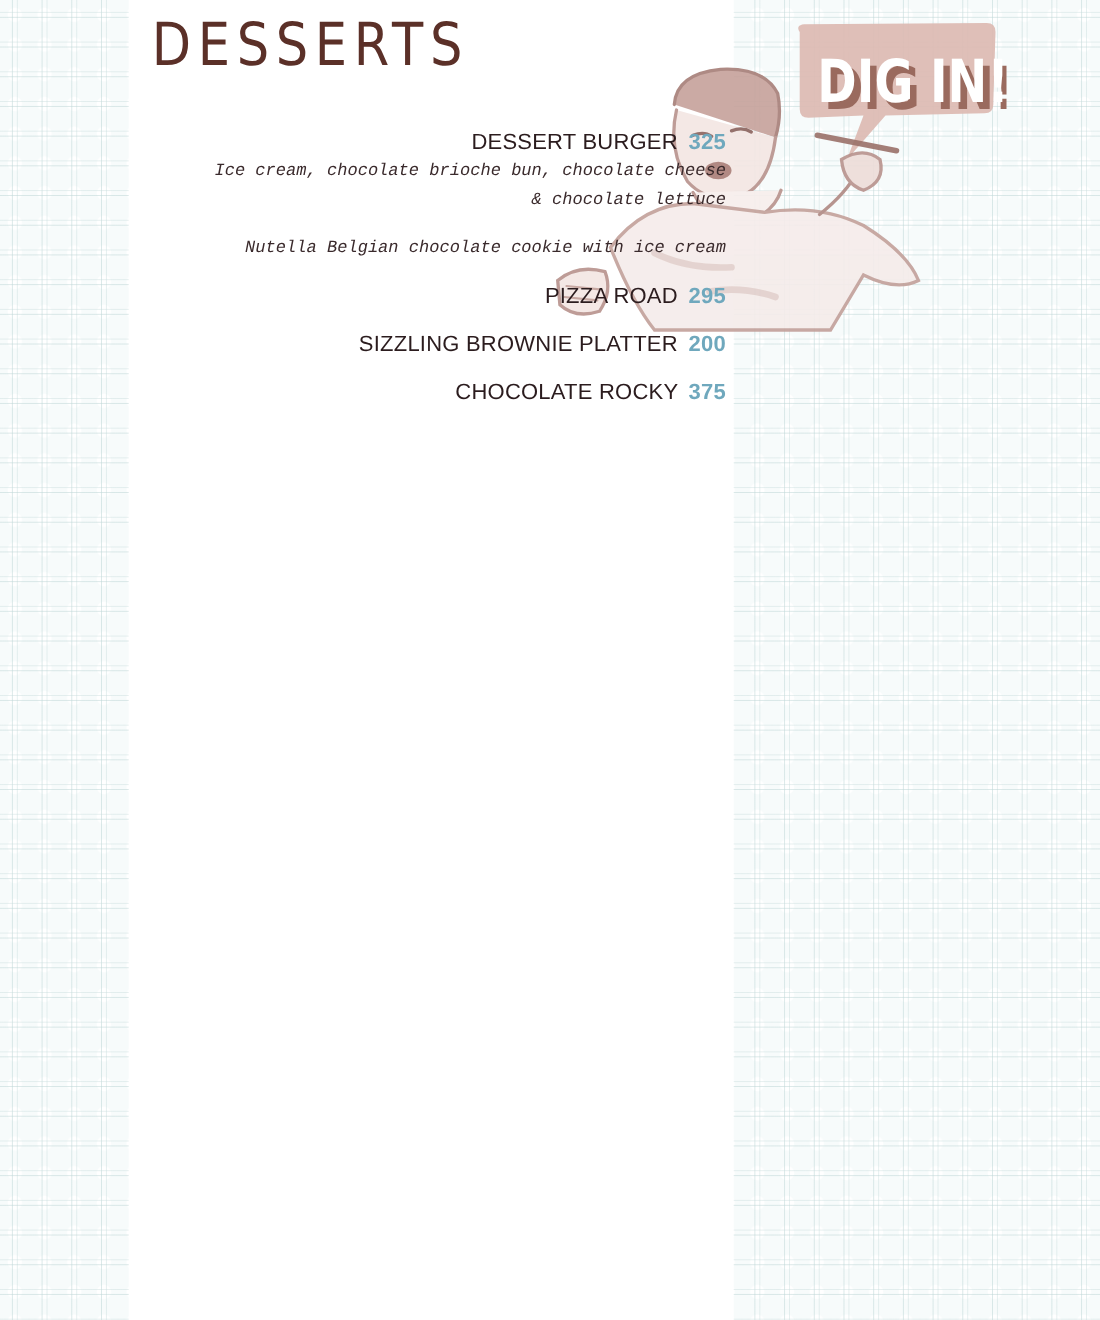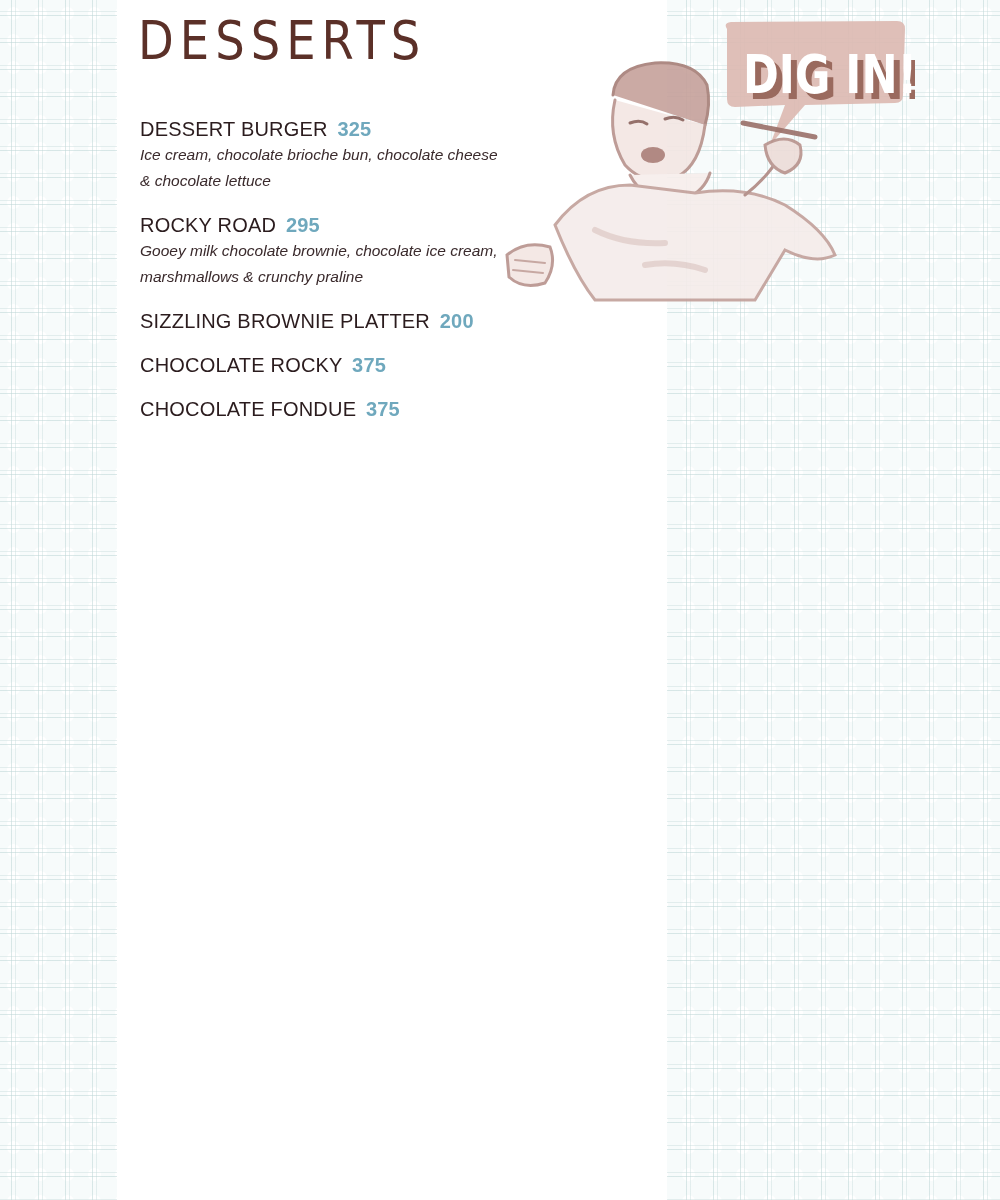--- a/index.html
+++ b/index.html
@@ -39,41 +39,42 @@
     color: #5b3028;
     transform: scaleX(0.86);
     transform-origin: left top;
     line-height: 1;
   }
   .menu {
     position: absolute;
     left: 140px;
     top: 116px;
     width: 520px;
+    text-align: right;
   }
   .item {
     margin-bottom: 18px;
   }
   .item-head {
     font-family: "Liberation Sans", sans-serif;
     font-size: 20px;
     color: #2b1c1e;
     line-height: 26px;
     letter-spacing: 0.2px;
   }
   .item-name {
     color: #2b1c1e;
   }
   .item-price {
     color: #6fa8bd;
     font-weight: bold;
     margin-left: 4px;
   }
   .item-desc {
-    font-family: Liberation Sans, sans-serif;
+    font-family: Liberation Mono, monospace;
     font-style: italic;
     font-size: 15.5px;
     color: #3a2a2c;
     line-height: 26px;
     white-space: pre-line;
   }
   .illustration {
     position: absolute;
     left: 495px;
     top: 15px;
@@ -129,44 +130,39 @@
     <div class="item-head">
       <span class="item-name">DESSERT BURGER</span>
       <span class="item-price">325</span>
     </div>
     <div class="item-desc">Ice cream, chocolate brioche bun, chocolate cheese
 &amp; chocolate lettuce</div>
   </div>
 
 
   <div class="item">
+    <div class="item-desc">Nutella Belgian chocolate cookie with ice cream</div>
   </div>
 
   <div class="item">
     <div class="item-head">
-      <span class="item-name">ROCKY ROAD</span>
+      <span class="item-name">PIZZA ROAD</span>
       <span class="item-price">295</span>
     </div>
-    <div class="item-desc">Gooey milk chocolate brownie, chocolate ice cream,
-marshmallows &amp; crunchy praline</div>
   </div>
 
   <div class="item">
     <div class="item-head">
       <span class="item-name">SIZZLING BROWNIE PLATTER</span>
       <span class="item-price">200</span>
     </div>
   </div>
 
   <div class="item">
     <div class="item-head">
       <span class="item-name">CHOCOLATE ROCKY</span>
       <span class="item-price">375</span>
     </div>
   </div>
 
   <div class="item">
-    <div class="item-head">
-      <span class="item-name">CHOCOLATE FONDUE</span>
-      <span class="item-price">375</span>
-    </div>
   </div>
 </div>
 
 </body></html>

